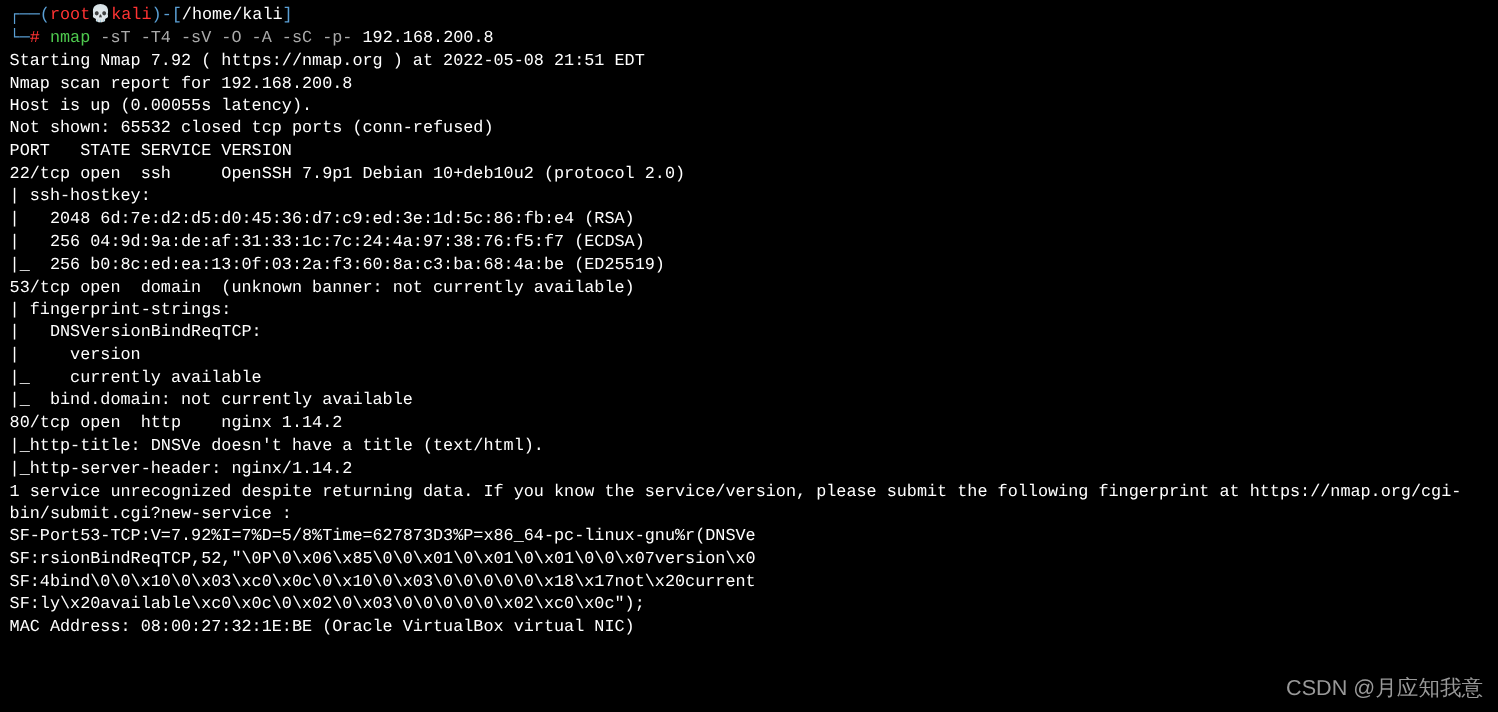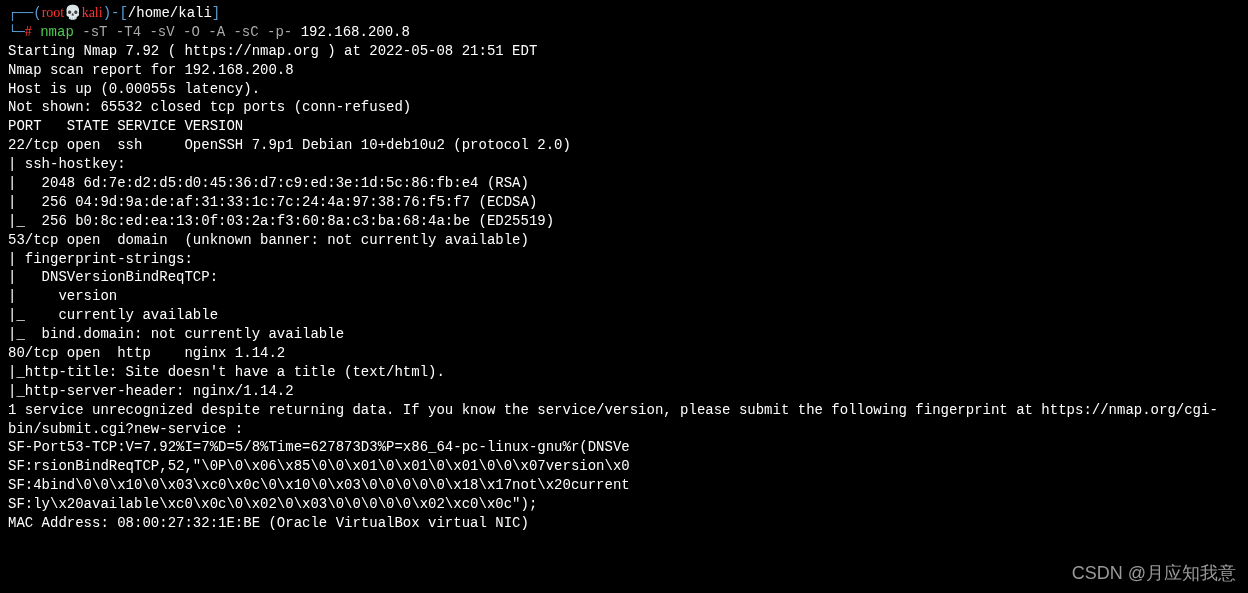--- a/index.html
+++ b/index.html
@@ -16,21 +16,21 @@
       padding: 4px 8px;
       width: 1248px;
       height: 593px;
       overflow: hidden;
       position: relative;
     }
     .prompt-line {
       white-space: pre;
     }
     .blue { color: #5a9fd4; }
-    .red { color: #ff3333; font-family: Liberation Serif, serif; }
+    .red { color: #ff3333; }
     .white { color: #ffffff; }
     .green { color: #4ec94e; }
     .grey { color: #aaaaaa; }
     .skull { color: #ff3333; }
     .output-line {
       white-space: pre-wrap;
       color: #ffffff;
     }
     .watermark {
       position: absolute;
@@ -57,21 +57,21 @@
   <div class="output-line">|   2048 6d:7e:d2:d5:d0:45:36:d7:c9:ed:3e:1d:5c:86:fb:e4 (RSA)</div>
   <div class="output-line">|   256 04:9d:9a:de:af:31:33:1c:7c:24:4a:97:38:76:f5:f7 (ECDSA)</div>
   <div class="output-line">|_  256 b0:8c:ed:ea:13:0f:03:2a:f3:60:8a:c3:ba:68:4a:be (ED25519)</div>
   <div class="output-line">53/tcp open  domain  (unknown banner: not currently available)</div>
   <div class="output-line">| fingerprint-strings:</div>
   <div class="output-line">|   DNSVersionBindReqTCP:</div>
   <div class="output-line">|     version</div>
   <div class="output-line">|_    currently available</div>
   <div class="output-line">|_  bind.domain: not currently available</div>
   <div class="output-line">80/tcp open  http    nginx 1.14.2</div>
-  <div class="output-line">|_http-title: Site doesn't have a title (text/html).</div>
+  <div class="output-line">|_http-title: DNSVe doesn't have a title (text/html).</div>
   <div class="output-line">|_http-server-header: nginx/1.14.2</div>
   <div class="output-line">1 service unrecognized despite returning data. If you know the service/version, please submit the following fingerprint at https://nmap.org/cgi-bin/submit.cgi?new-service :</div>
   <div class="output-line">SF-Port53-TCP:V=7.92%I=7%D=5/8%Time=627873D3%P=x86_64-pc-linux-gnu%r(DNSVe</div>
   <div class="output-line">SF:rsionBindReqTCP,52,"\0P\0\x06\x85\0\0\x01\0\x01\0\x01\0\0\x07version\x0</div>
   <div class="output-line">SF:4bind\0\0\x10\0\x03\xc0\x0c\0\x10\0\x03\0\0\0\0\0\x18\x17not\x20current</div>
   <div class="output-line">SF:ly\x20available\xc0\x0c\0\x02\0\x03\0\0\0\0\0\x02\xc0\x0c");</div>
   <div class="output-line">MAC Address: 08:00:27:32:1E:BE (Oracle VirtualBox virtual NIC)</div>
 </div>
 
 <div class="watermark">CSDN @月应知我意</div>

